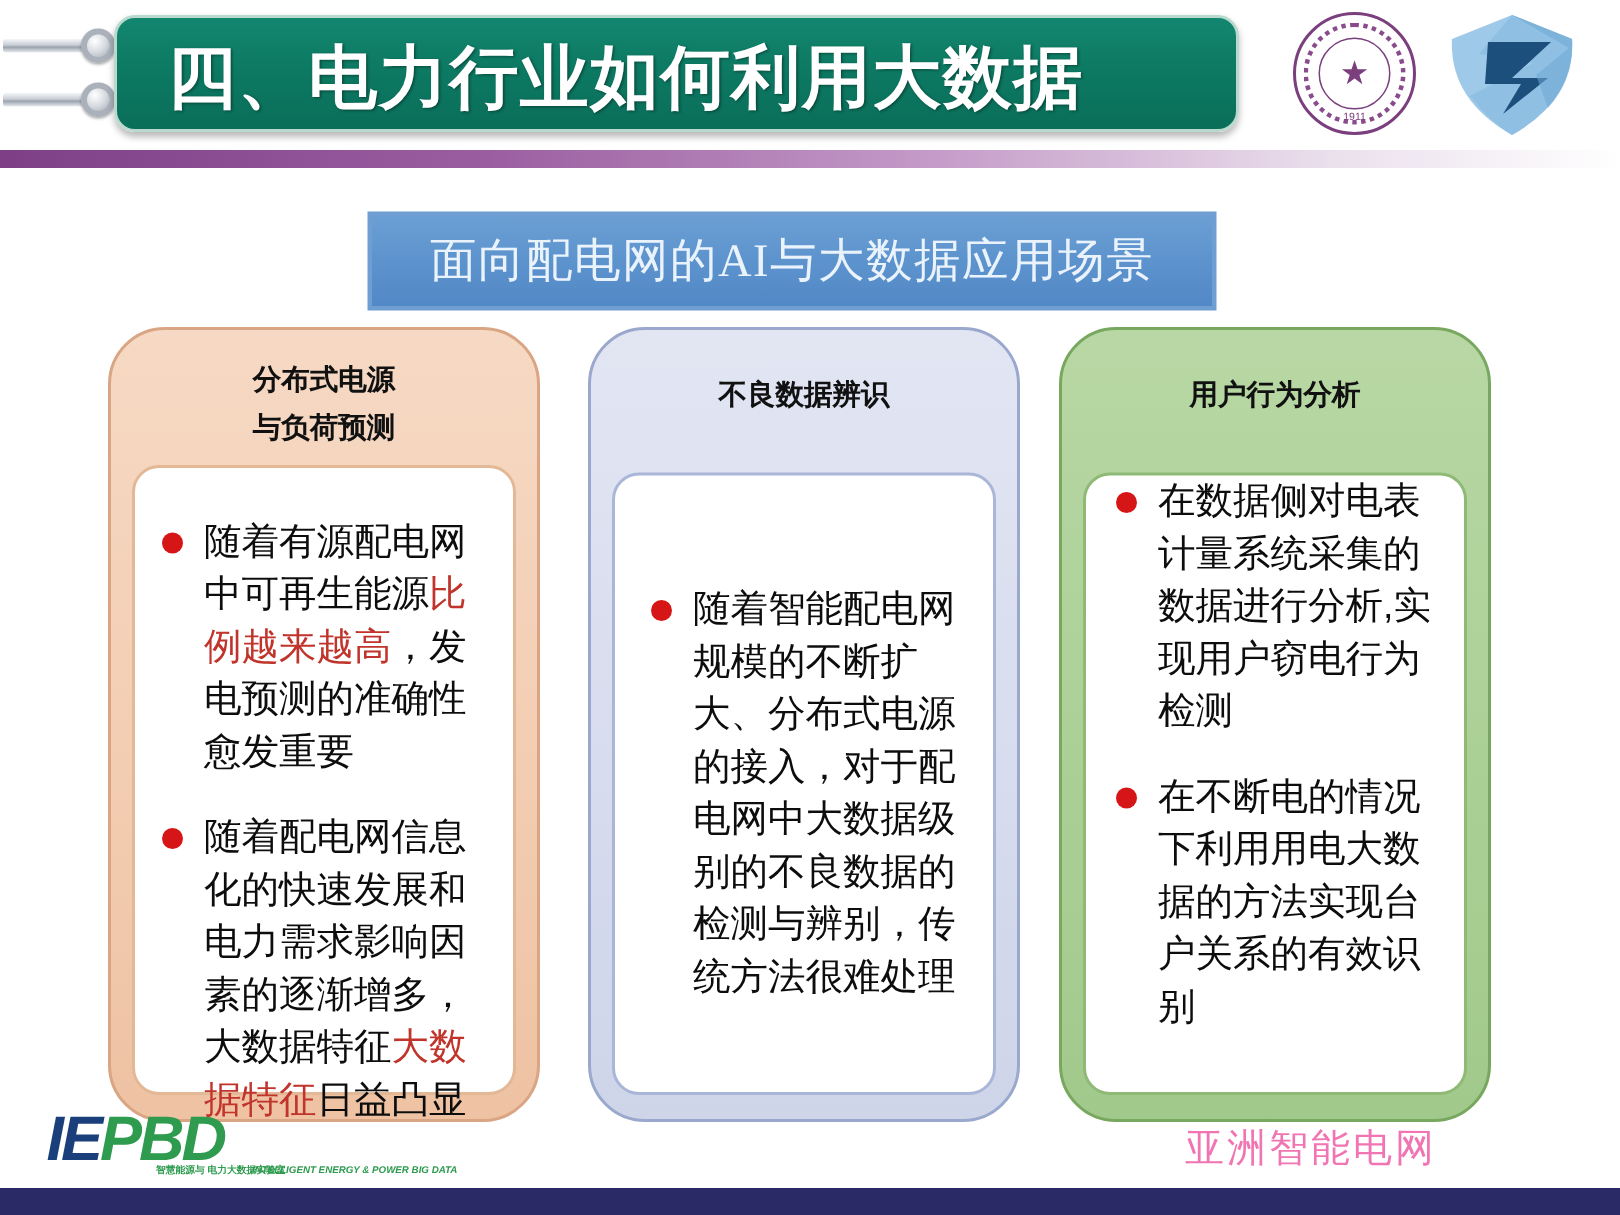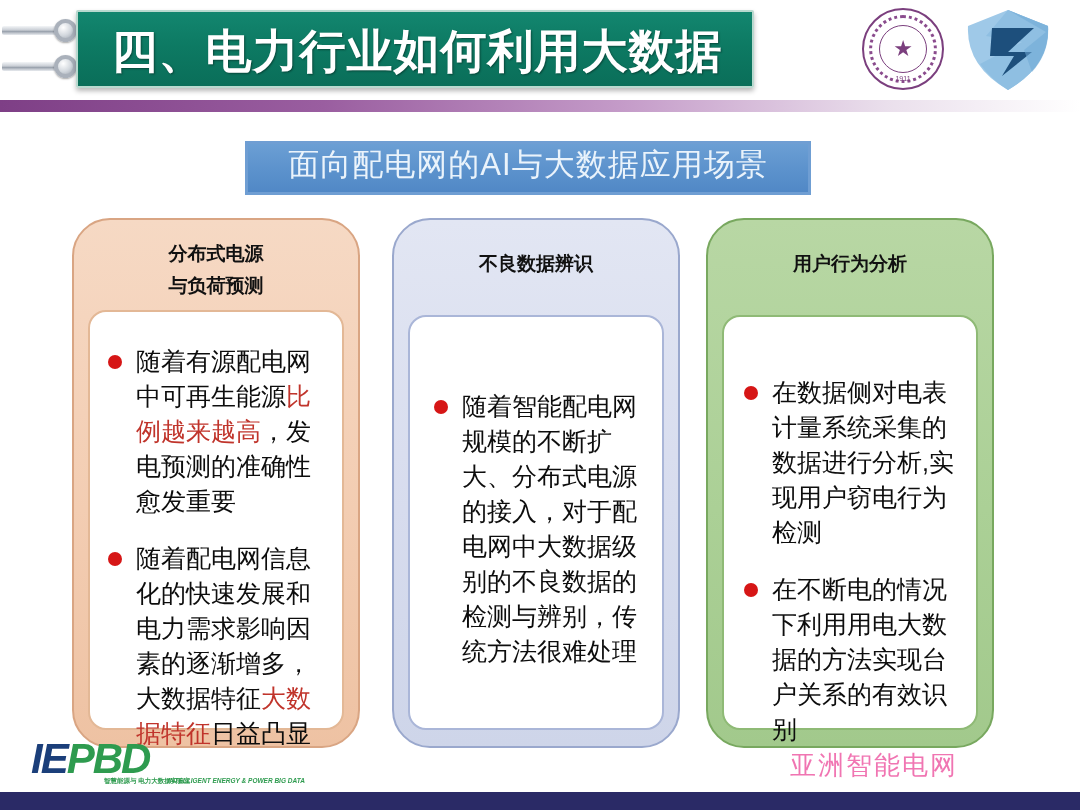--- a/index.html
+++ b/index.html
@@ -10,23 +10,23 @@
     overflow: hidden;
   }
   .slide { position: relative; width: 1080px; height: 810px; background: #ffffff; }
 
   
   .header-band {
     position: absolute; left: 0; top: 0; width: 1080px; height: 100px;
     background: #ffffff;
   }
   .title-plate {
-    position: absolute; left: 76px; top: 10px; width: 678px; height: 78px;
+    position: absolute; left: 76px; top: 10px; width: 750px; height: 78px;
     background: linear-gradient(180deg,#13866f 0%, #0d7a63 45%, #0a6e59 100%);
-    border-radius: 2px;
+    border-radius: 14px;
     border: 2px solid #b9d9cf;
     box-shadow: 0 3px 5px rgba(0,0,0,.28);
   }
   .title-text {
     position: absolute; left: 0; top: 0; width: 678px; height: 78px;
     display: flex; align-items: center; justify-content: center;
     color: #ffffff; font-size: 46px; font-weight: bold;
     letter-spacing: 1px; line-height: 1;
     text-shadow: 1px 1px 2px rgba(0,0,0,.4);
     white-space: nowrap;
@@ -77,24 +77,24 @@
   }
 
   
   .purple-rule {
     position: absolute; left: 0; top: 100px; width: 1080px; height: 12px;
     background: linear-gradient(90deg, #7e3f86 0%, #9a5ea0 30%, #c59cc9 58%, #eadfec 82%, #ffffff 100%);
   }
 
   
   .subtitle-box {
-    position: absolute; left: 245px; top: 141px; width: 566px; height: 54px;
+    position: absolute; left: 245px; top: 141px; width: 566px; height: 66px;
     background: linear-gradient(180deg,#6b9fd4 0%, #5d93cd 50%, #5188c6 100%);
     border: 3px solid #6f9ed3;
-    display: flex; justify-content: center;
+    display: flex; align-items: center; justify-content: center; font-family: Liberation Serif, serif;
   }
   .subtitle-text {
     color: #eaf3fb; font-size: 31px; font-weight: normal; letter-spacing: 1px;
     white-space: nowrap;
   }
 
   
   .panels { position: absolute; left: 0; top: 218px; width: 1080px; height: 530px; }
   .panel {
     position: absolute; top: 0; width: 288px; height: 530px;
@@ -117,21 +117,21 @@
     position: absolute; left: 14px; right: 14px;
     background: #ffffff; border-radius: 18px;
   }
   .panel.p1 .panel-card { top: 90px; bottom: 16px; border: 2px solid #e3b896; }
   .panel.p2 .panel-card { top: 95px; bottom: 16px; border: 2px solid #aab6d8; }
   .panel.p3 .panel-card { top: 95px; bottom: 16px; border: 2px solid #8fba76; }
 
   .bullets { position: absolute; left: 0; top: 0; width: 100%; padding: 0; }
   .panel.p1 .bullets { padding-top: 32px; }
   .panel.p2 .bullets { padding-top: 72px; }
-  .panel.p3 .bullets { padding-top: 58px; }
+  .panel.p3 .bullets { }
 
   .bullet { position: relative; padding-left: 46px; padding-right: 10px; margin-bottom: 22px; }
   .panel.p2 .bullet { padding-left: 52px; }
   .panel.p3 .bullet { padding-left: 48px; }
   .dot {
     position: absolute; left: 18px; top: 11px;
     width: 14px; height: 14px; border-radius: 50%;
     background: #d61616;
   }
   .panel.p2 .dot { left: 24px; }

